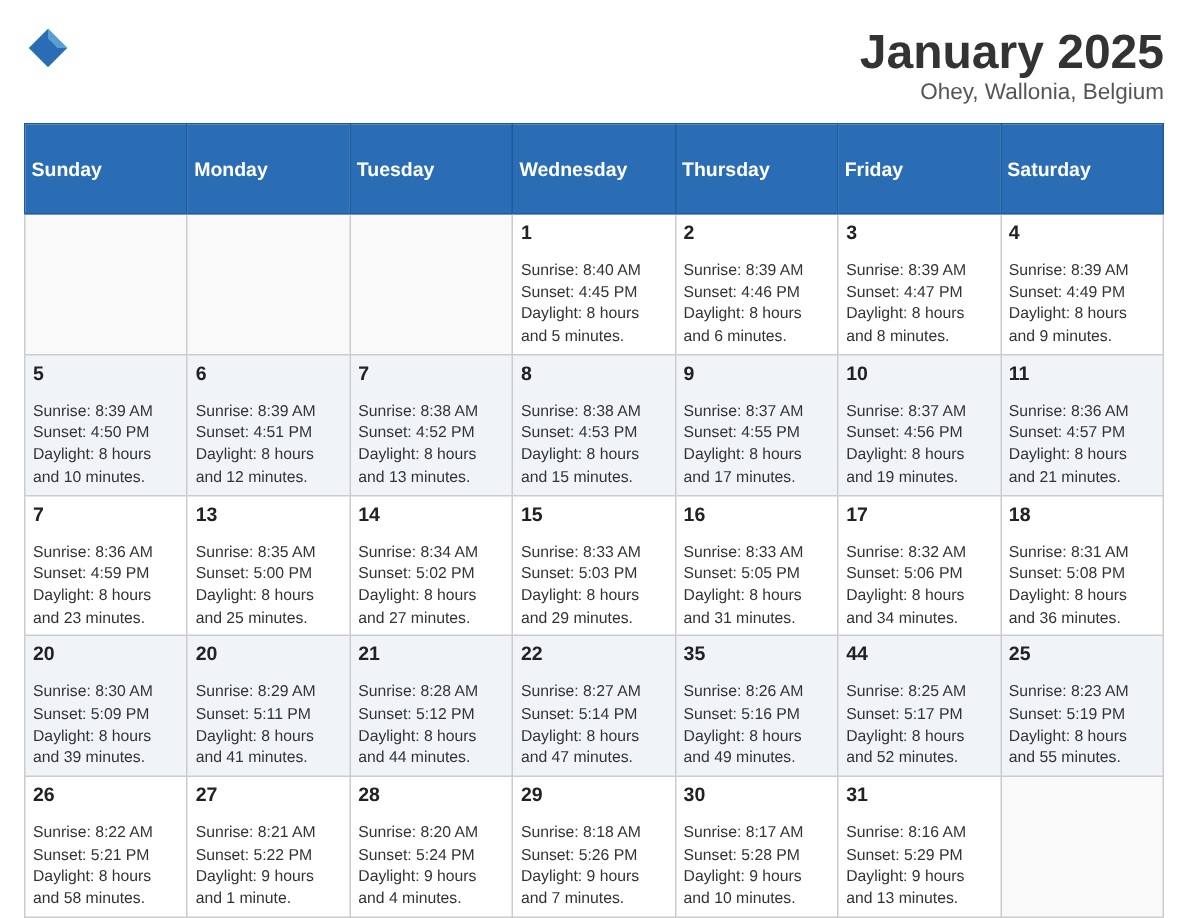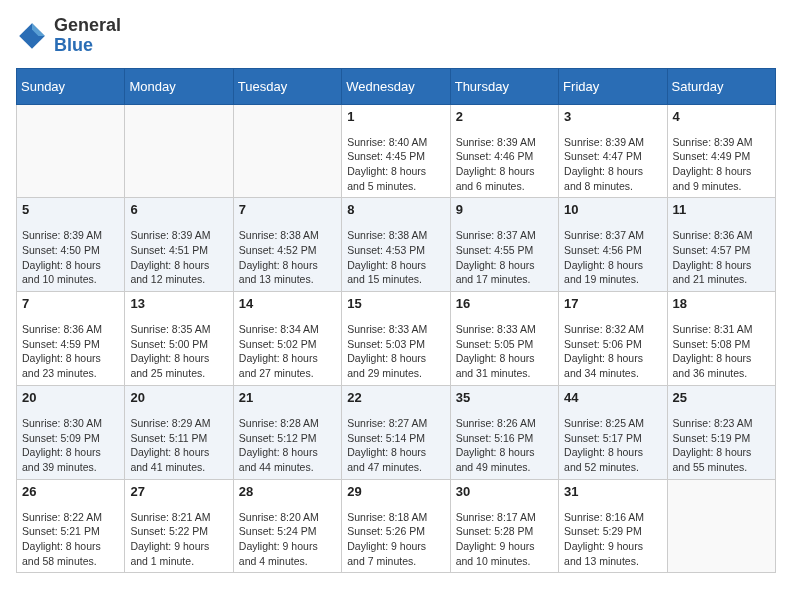--- a/index.html
+++ b/index.html
@@ -54,22 +54,22 @@
     }
     .calendar {
       width: 100%;
       border-collapse: collapse;
       border: 1px solid #ccc;
     }
     .calendar th {
       background: #2a6db5;
       color: #fff;
       font-size: 13px;
-      font-weight: normal;
-      padding: 10px 4px;
+      font-weight: bold;
+      padding: 22px 4px;
       text-align: left;
       border: 1px solid #1e5a9c;
     }
     .calendar td {
       vertical-align: top;
       border: 1px solid #ccc;
       padding: 4px 5px;
       width: 108px;
       min-height: 80px;
       background: #fff;
@@ -99,26 +99,24 @@
   </style>
 </head>
 <body>
 
 <div class="header">
   <div class="logo">
     <svg class="logo-icon" viewBox="0 0 40 40">
       <polygon points="20,4 36,20 20,36 4,20" fill="#2a6db5"></polygon>
       <polygon points="20,4 36,20 28,20 20,12" fill="#5a9fd4"></polygon>
     </svg>
-    <div class="logo-text">
-      <span class="logo-general">General</span>
-      <span class="logo-blue">Blue</span>
-    </div>
   </div>
   <div class="title-block">
+    <div class="month-title">January 2025</div>
+    <div class="location">Ohey, Wallonia, Belgium</div>
   </div>
 </div>
 
 <table class="calendar">
   <thead>
     <tr>
     <th>Sunday</th>
         <th>Monday</th>
         <th>Tuesday</th>
         <th>Wednesday</th>

